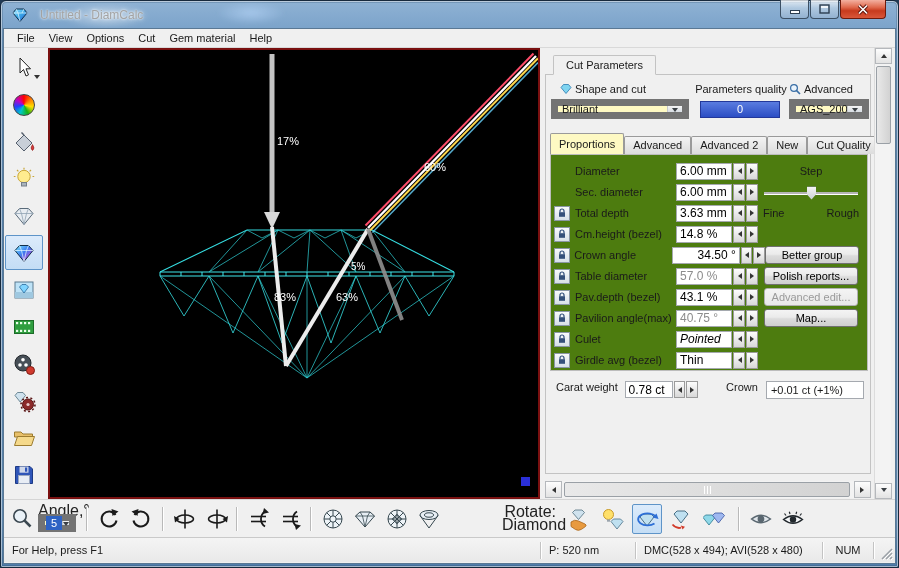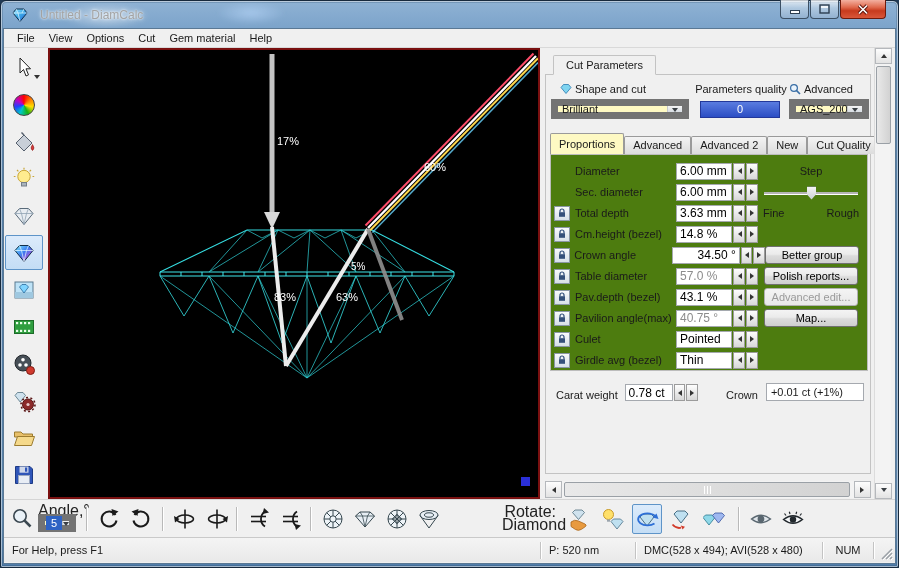--- a/index.html
+++ b/index.html
@@ -482,21 +482,21 @@
       <div class="prow" style="top:174px">
         <span class="lockcell">
             <button class="lockbtn">
               <svg width="10" height="10" viewBox="0 0 10 10">
                 <path d="M3 4.2 V3 a2 2 0 0 1 4 0 V4.2" fill="none" stroke="#2c4a78" stroke-width="1.2"></path>
                 <rect x="2" y="4.2" width="6" height="4.6" fill="#35507a"></rect>
               </svg>
             </button>
           </span>
         <span class="flabel">Culet</span>
-        <input class="edit" style="width: 56px;" value="Pointed">
+        <input class="edit" style="width: 56px; font-style: italic;" value="Pointed">
         <button class="spin">
             <i class="tl"></i>
           </button>
         <button class="spin">
             <i class="tr"></i>
           </button>
         <span class="rslot"></span>
       </div>
 
       <div class="prow" style="top:195px">
@@ -513,21 +513,21 @@
         <button class="spin">
             <i class="tl"></i>
           </button>
         <button class="spin">
             <i class="tr"></i>
           </button>
         <span class="rslot"></span>
       </div>
     </div>
 
-    <div class="abs" style="left:10px;right:6px;top:306px;height:20px;display:flex;align-items:flex-end">
+    <div class="abs" style="left:10px;right:6px;top:306px;height:20px;display:flex;align-items:flex-start">
       <span style="width:70px">Carat weight</span>
       <input class="edit" style="width: 48px;" value="0.78 ct">
       <button class="spin">
           <i class="tl"></i>
         </button>
       <button class="spin">
           <i class="tr"></i>
         </button>
       <span style="margin-left:28px">Crown</span>
       <span class="spread-box" style="margin-left:8px;width:100px">+0.01 ct (+1%)</span>

